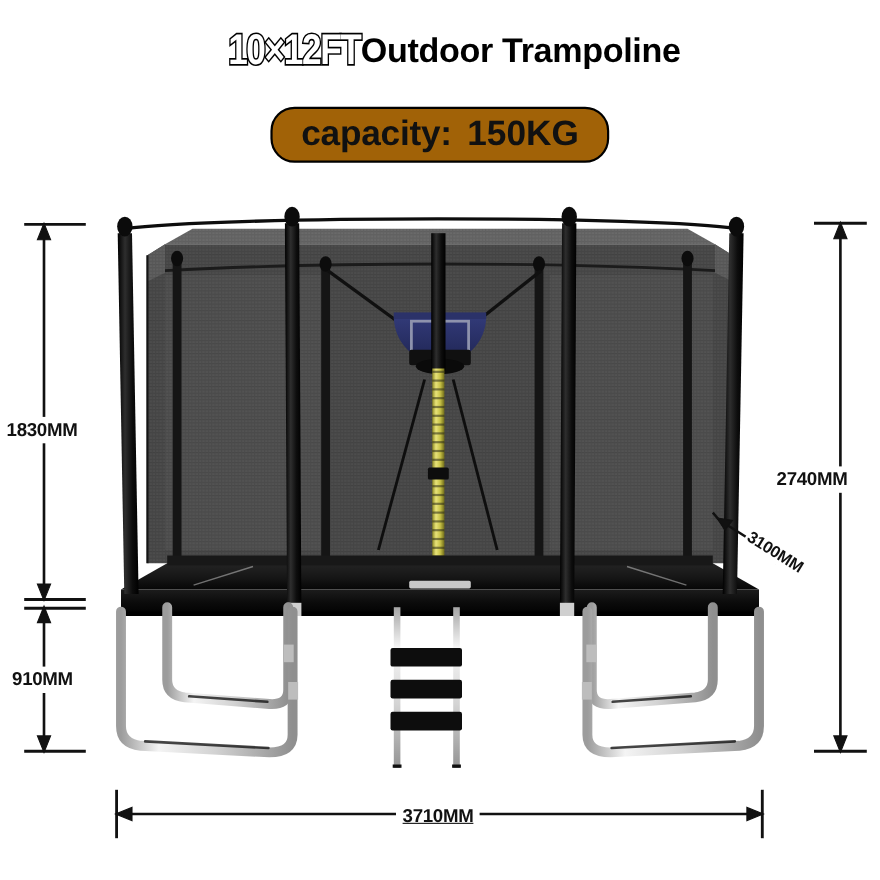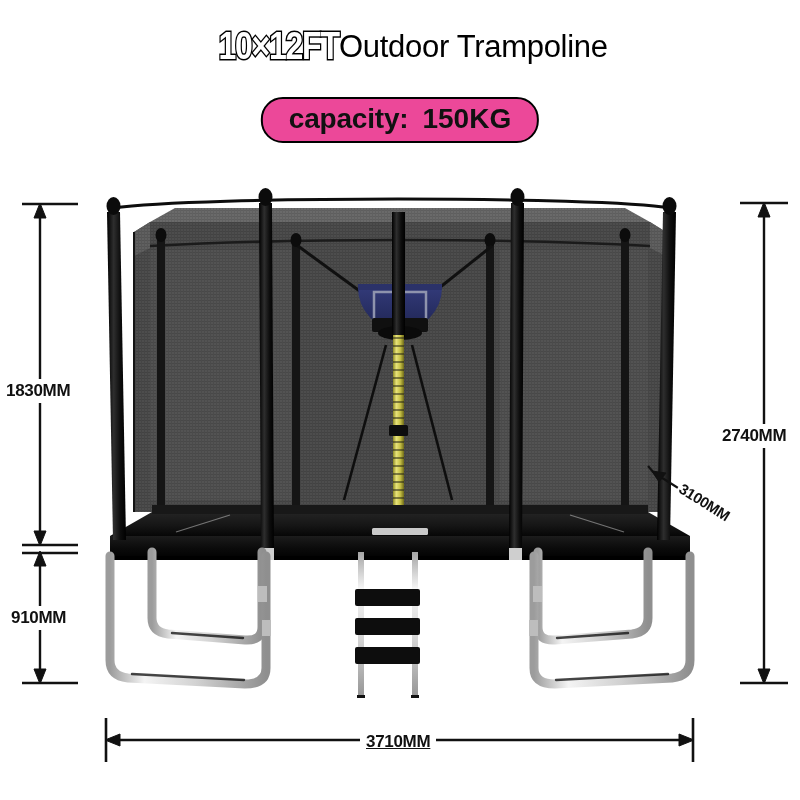--- a/index.html
+++ b/index.html
@@ -8,25 +8,25 @@
 
   
   #header{position:absolute;left:0;top:0;width:800px;height:150px;}
   #title-row{position:absolute;left:0;top:26px;width:800px;text-align:center;
              white-space:nowrap;line-height:1;}
   .title-ft{font-size:39px;font-weight:bold;letter-spacing:-1.5px;
             font-family:"Liberation Sans Narrow","Liberation Sans",sans-serif;
             color:#ffffff;-webkit-text-stroke:3px #000;paint-order:stroke fill;
             transform:scaleX(.82);display:inline-block;transform-origin:right center;
             text-shadow:0 0 0 #000;}
-  .title-main{font-size:31px;font-weight:normal;color:#000;letter-spacing:-.3px;
+  .title-main{font-size:31px;font-weight:bold;color:#000;letter-spacing:-.3px;
               display:inline-block;vertical-align:2px;}
   #capacity-badge{position:absolute;left:50%;top:97px;transform:translateX(-50%);
                   border:2.5px solid #000;border-radius:22px;padding:4px 26px 6px 26px;
-                  font-size:28px;font-weight:bold;white-space:nowrap;background:#ec4899;}
+                  font-size:32px;font-weight:bold;white-space:nowrap;background:#a16207;}
   #capacity-badge .cap-label{letter-spacing:-.2px;}
   #capacity-badge .cap-val{margin-left:14px;}
 
   
   .dimtext{position:absolute;font-size:17px;font-weight:bold;color:#111;
            background:#fff;white-space:nowrap;letter-spacing:-.3px;}
 
   
   #product{position:absolute;left:0;top:0;width:800px;height:800px;}
 </style>
@@ -265,17 +265,17 @@
     <line x1="111" y1="740" x2="688" y2="740" stroke-width="2.4"></line>
     <polygon points="105,740 120,734 120,746"></polygon>
     <polygon points="694,740 679,734 679,746"></polygon>
   </g>
 </svg>
 
 <div class="dimtext" style="left:4px;top:366px;padding:2px 2px;margin-top:13px;">1830MM</div>
 
 <div class="dimtext" style="left:9px;top:606px;padding:2px 2px;">910MM</div>
 
-<div class="dimtext" style="left:720px;top:424px;padding:2px 2px;">2740MM</div>
+<div class="dimtext" style="left:704px;top:424px;padding:2px 2px;">2740MM</div>
 
 <div class="dimtext" style="left:684px;top:478px;padding:1px 2px;font-size:15px;transform:rotate(32deg);transform-origin:left top;">3100MM</div>
 
 <div class="dimtext" style="left:360px;top:730px;padding:2px 6px;text-decoration:underline;">3710MM</div>
 
 </body></html>

